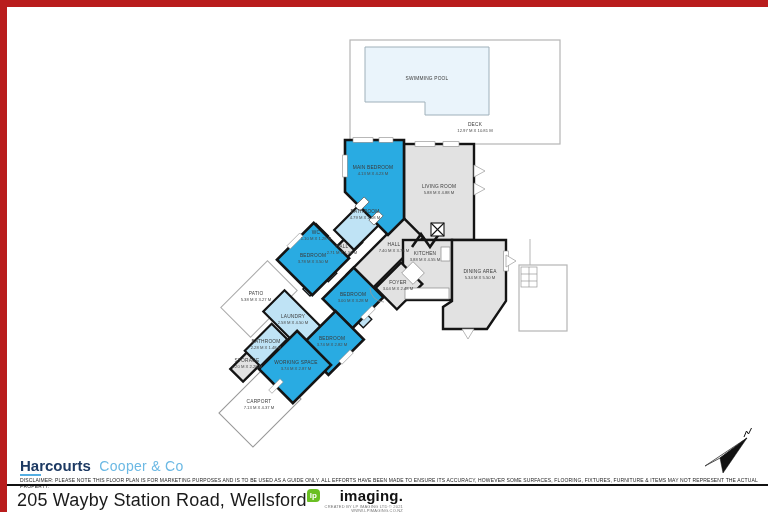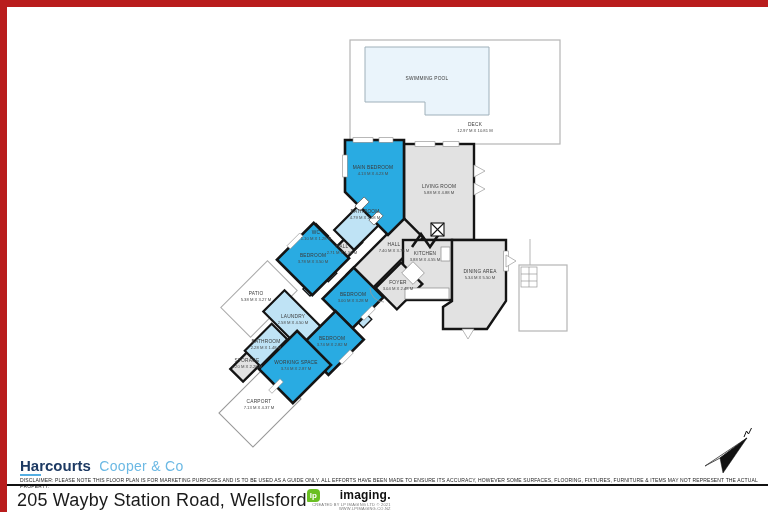--- a/index.html
+++ b/index.html
@@ -14,21 +14,21 @@
   .h-suffix{font-size:14px;color:#6cb9e4;font-weight:400;margin-left:4px;letter-spacing:.3px;}
   .disclaimer{position:absolute;left:13px;top:470px;width:740px;font-size:5px;color:#222;letter-spacing:.14px;}
   .rule{position:absolute;left:0;top:477px;width:100%;height:2px;background:#111;}
   .addressbar{position:absolute;left:0;right:0;top:479px;bottom:0;display:flex;align-items:center;
               padding:0 10px;}
   .address{font-size:18px;color:#1a1a1a;font-weight:500;letter-spacing:.2px;}
   .lp-logo{display:flex;flex-direction:column;align-items:flex-end;line-height:1.15;}
   .lp-top{display:flex;align-items:center;gap:20px;}
   .lp-glyph{display:inline-flex;align-items:center;justify-content:center;width:13px;height:13px;
             background:#6abf23;color:#fff;border-radius:4px 4px 4px 1px;font-size:8px;font-weight:bold;}
-  .lp-word{font-size:12px;font-weight:bold;color:#111;letter-spacing:.2px;}
+  .lp-word{font-size:15px;font-weight:bold;color:#111;letter-spacing:.2px;}
   .lp-credit,.lp-url{font-size:4px;color:#777;letter-spacing:.2px;}
 </style>
 </head>
 <body>
 
 <div class="page">
 
   <svg class="plan-svg" width="768" height="478" viewBox="0 0 768 478">
 
     <g>

